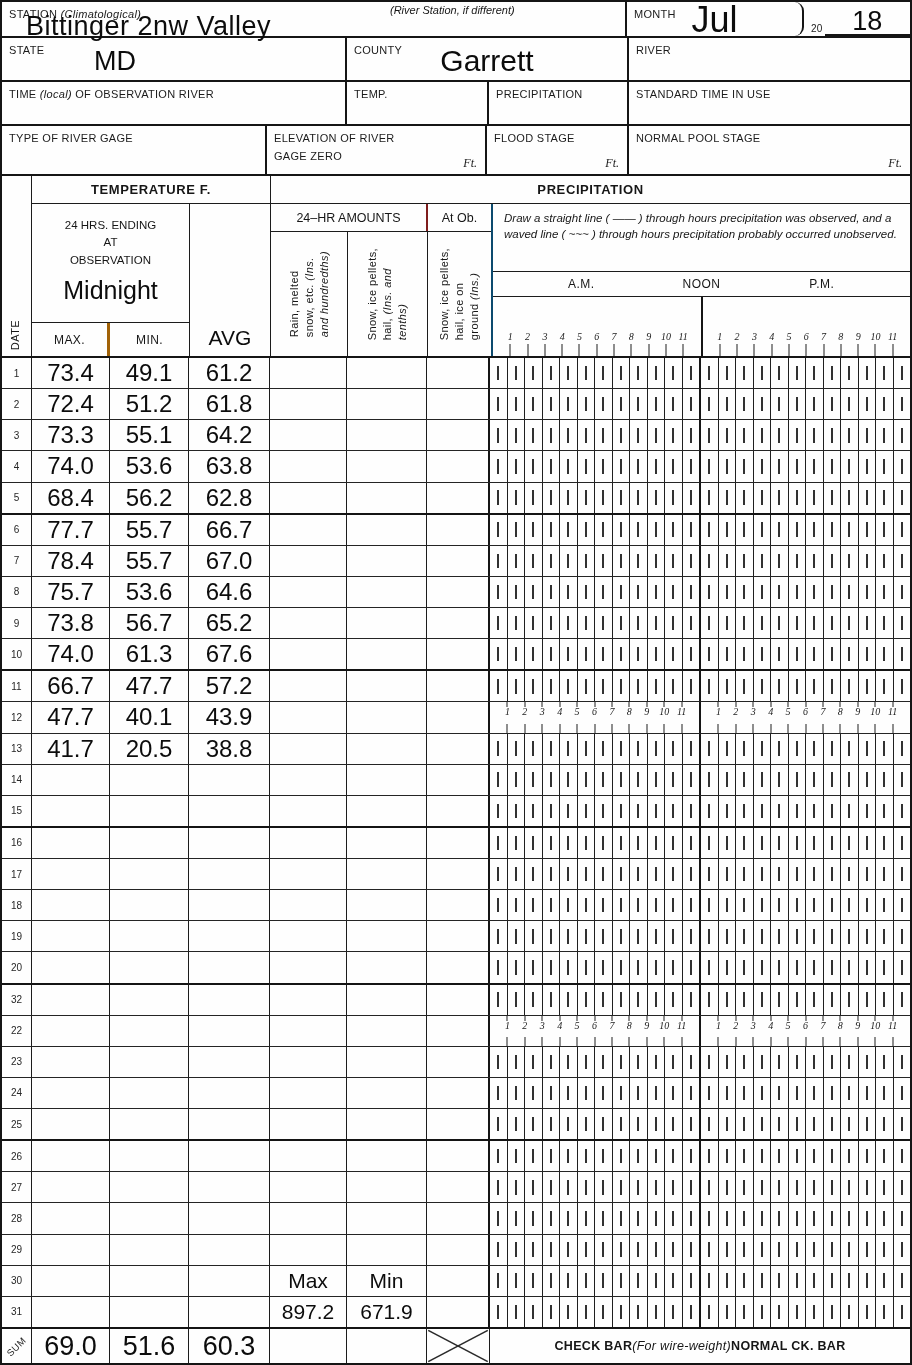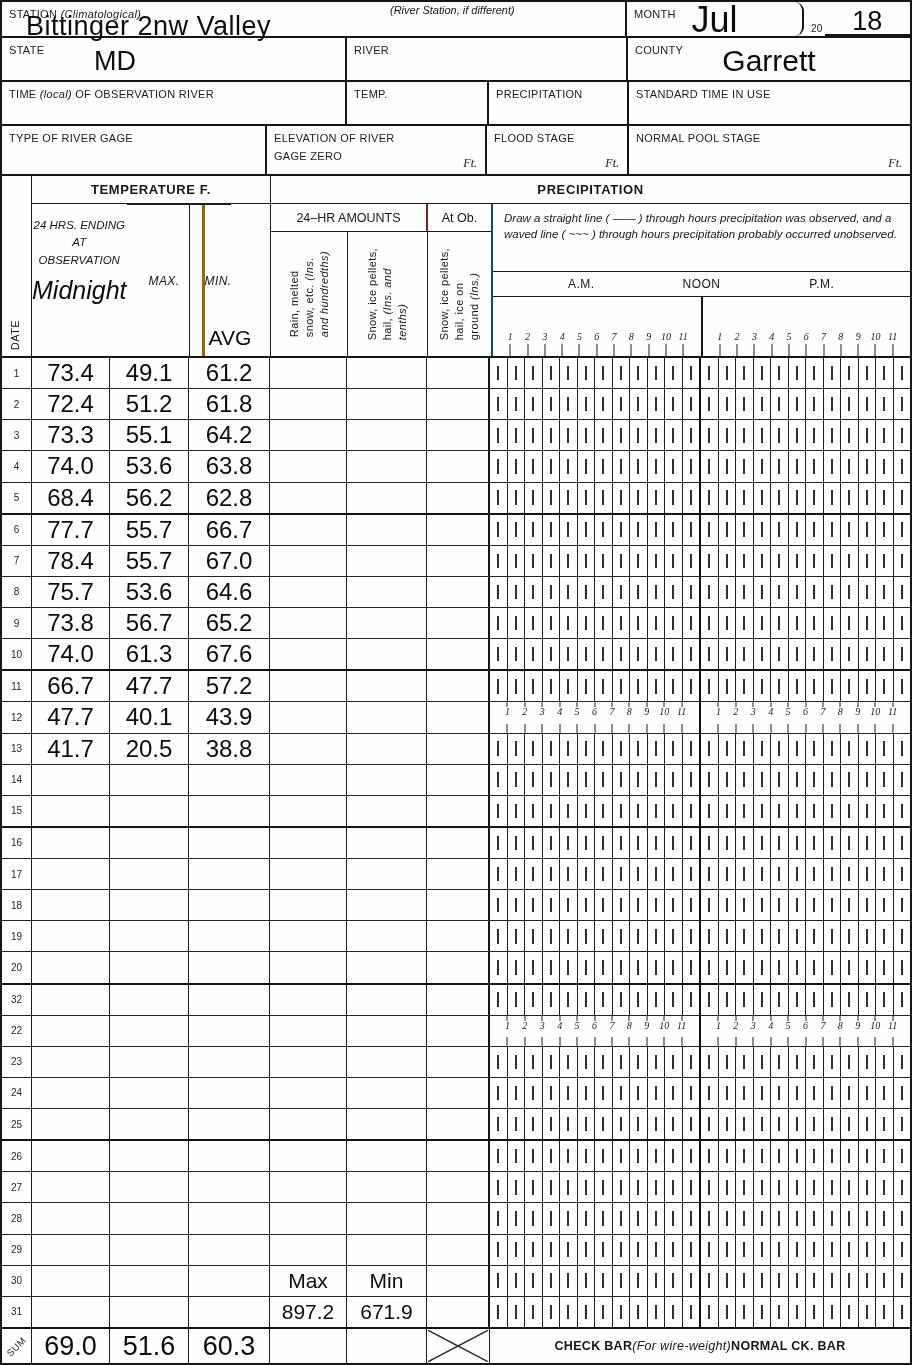--- a/index.html
+++ b/index.html
@@ -42,21 +42,21 @@
 
   
   .thead { height:182px; display:flex; border-bottom:2px solid #151515; }
   .th-date { width:30px; border-right:1px solid #1c1c1c; position:relative; }
   .vtext { writing-mode:vertical-rl; transform:rotate(180deg); font-size:11px; letter-spacing:.4px; }
   .date-v { position:absolute; left:7px; bottom:6px; }
   .th-left { width:238px; display:flex; flex-direction:column; }
   .th-strip { height:28px; border-bottom:1px solid #1c1c1c; display:flex; align-items:center;
               justify-content:center; font-weight:bold; font-size:13px; letter-spacing:.6px; }
   .th-left-body { flex:1; display:flex; }
-  .th-ending-wrap { width:157px; display:flex; flex-direction:row;font-style:italic; }
+  .th-ending-wrap { width:157px; display:flex; flex-direction:column; }
   .th-ending { height:118px; text-align:center; padding-top:13px; font-size:11.5px; line-height:1.5; }
   .v-midnight { font-size:25px; margin-top:3px; }
   .th-maxmin { flex:1; border-top:1px solid #1c1c1c; display:flex; }
   .th-max { width:78px; border-right:3px solid #a16207; } .th-min { flex:1; }
   .th-max,.th-min { display:flex; align-items:center; justify-content:center; font-size:12px; letter-spacing:.4px; }
   .th-avg { flex:1; border-left:1px solid #1c1c1c; display:flex; align-items:flex-end; justify-content:center;
             padding-bottom:6px; font-size:21px; }
   .th-right { flex:1; border-left:1px solid #1c1c1c; display:flex; flex-direction:column; }
   .th-right-body { flex:1; display:flex; }
   .th-amounts-col { width:220px; display:flex; flex-direction:column; }
@@ -133,26 +133,26 @@
       <span class="lbl y-pre">20</span>
       <span class="y-line"><span class="entry v-year">18</span></span>
     </div>
   </div>
 
   <div class="hrow r2">
     <div class="box b-state">
       <span class="lbl">STATE</span>
       <span class="entry v-state">MD</span>
     </div>
-    <div class="box b-river">
-      <span class="lbl">RIVER</span>
-    </div>
     <div class="box b-county">
       <span class="lbl">COUNTY</span>
       <span class="entry v-county">Garrett</span>
+    </div>
+    <div class="box b-river">
+      <span class="lbl">RIVER</span>
     </div>
   </div>
 
   <div class="hrow r3">
     <div class="box b-time">
       <span class="lbl"><span>TIME</span> <i>(local)</i> <span>OF OBSERVATION RIVER</span></span>
     </div>
     <div class="box b-temp">
       <span class="lbl">TEMP.</span>
     </div>

